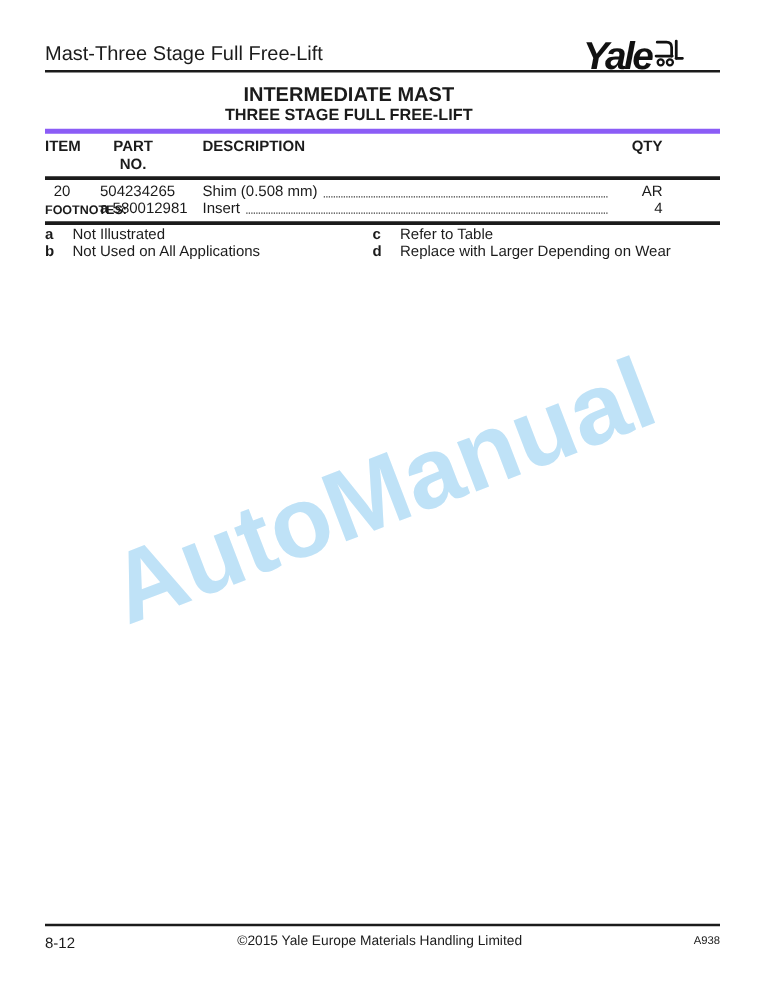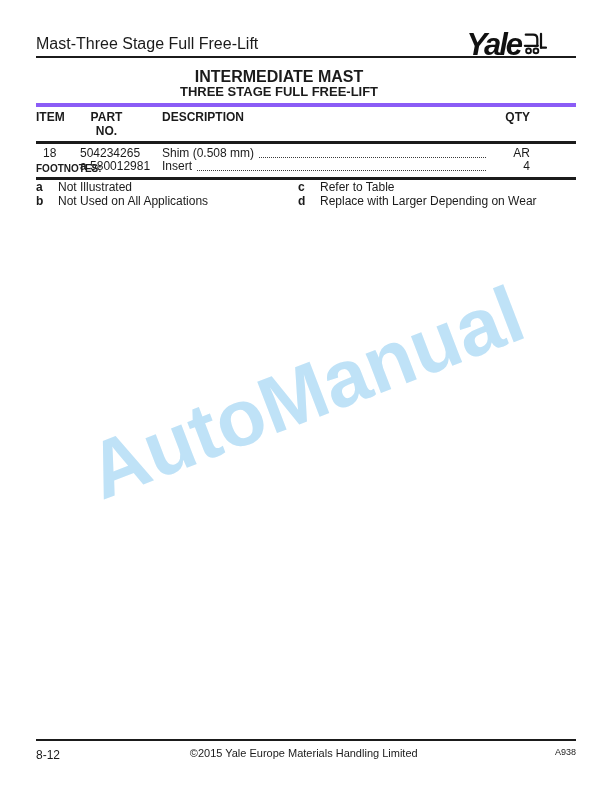--- a/index.html
+++ b/index.html
@@ -99,21 +99,21 @@
     <div class="thead tgrid">
       <div class="h-item">ITEM</div>
       <div class="h-part">PART NO.</div>
       <div></div>
       <div>DESCRIPTION</div>
       <div class="c-qty">QTY</div>
     </div>
 
     <div class="tbody">
       <div class="trow tgrid">
-        <div class="c-item">18</div>
+        <div class="c-item">20</div>
         <div class="c-part"><span class="fn-key-inline"></span> <span>504234265</span></div>
         <div></div>
         <div class="c-desc">
           <span class="desc-text">Shim (0.508 mm)</span>
           <span class="leader"></span>
         </div>
         <div class="c-qty">AR</div>
       </div>
 
       <div class="trow tgrid">

